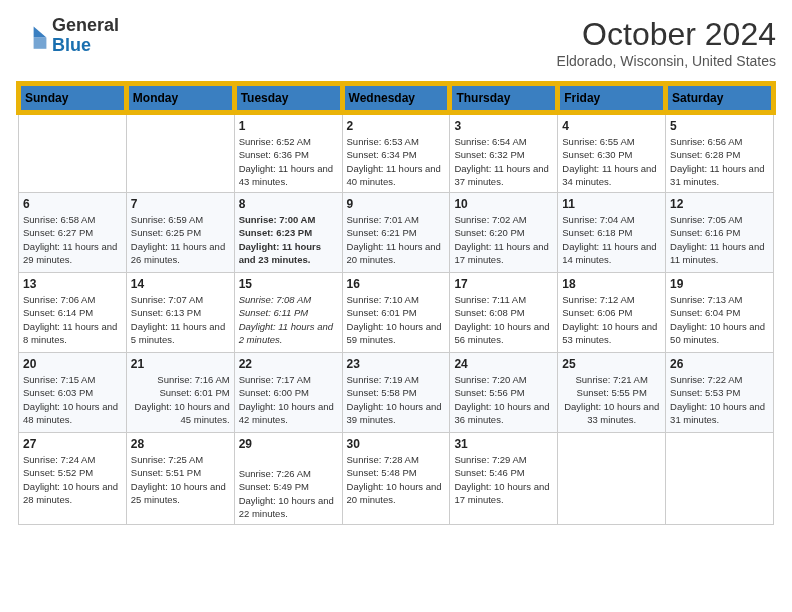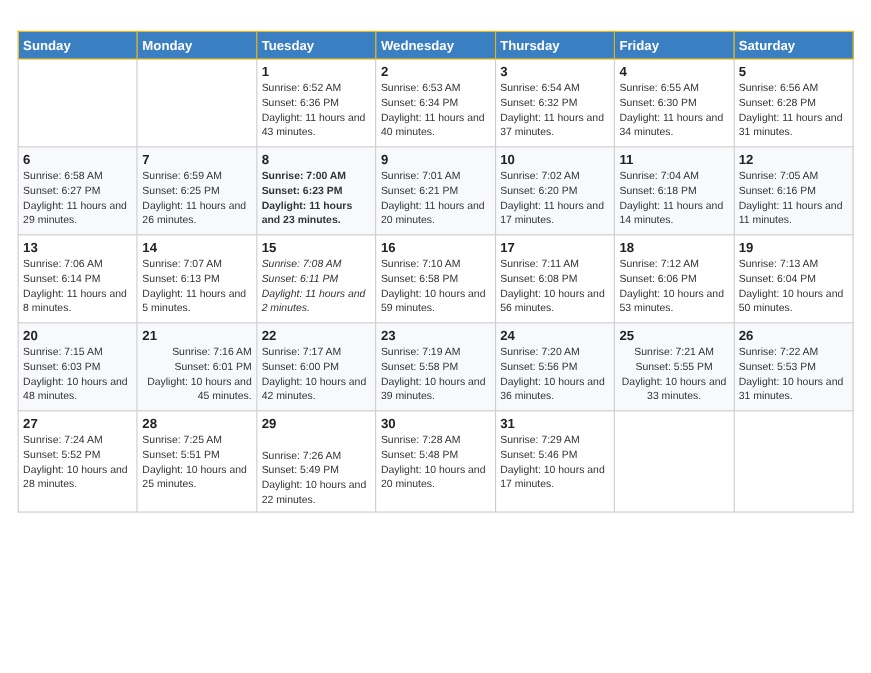--- a/index.html
+++ b/index.html
@@ -44,26 +44,26 @@
       font-size: 14px;
       color: #555;
     }
     .calendar {
       width: 100%;
       border-collapse: collapse;
       font-size: 10.5px;
     }
     .calendar th {
       background: #3a7fc1;
-      color: #ffffff;
+      color: #000000;
       padding: 5px 4px;
       text-align: left;
       font-size: 12px;
       font-weight: bold;
-      border: 1px solid #eab308;
+      border: 5px solid #eab308;
     }
     .calendar td {
       border: 1px solid #ccc;
       padding: 4px;
       vertical-align: top;
       height: 80px;
       width: 108px;
       background: #fff;
     }
     .calendar tr:nth-child(even) td {
@@ -79,20 +79,38 @@
       font-size: 9.5px;
       color: #333;
       line-height: 1.4;
     }
     .empty { background: #fff !important; }
   </style>
 </head>
 <body>
 
 <div class="header">
+  <div class="logo">
+    <svg class="logo-icon" viewBox="0 0 40 40">
+      <polygon points="22,8 38,22 22,22" fill="#3a7fc1"></polygon>
+      <polygon points="22,22 38,22 38,36 22,36" fill="#3a7fc1" opacity="0.7"></polygon>
+    </svg>
+    <div>
+      <div class="logo-text">
+        <span>General</span>
+      </div>
+      <div class="logo-text logo-blue">
+        <span>Blue</span>
+      </div>
+    </div>
+  </div>
+  <div class="title-block">
+    <div class="month-title">October 2024</div>
+    <div class="location">Eldorado, Wisconsin, United States</div>
+  </div>
 </div>
 
 <table class="calendar">
   <thead>
     <tr id="weekday-header">
         <th>Sunday</th>
         <th>Monday</th>
         <th>Tuesday</th>
         <th>Wednesday</th>
         <th>Thursday</th>
@@ -194,21 +212,21 @@
         </td>
         <td>
           <div class="day-number">15</div>
           <div class="day-info" style="white-space: pre-line; font-style: italic;">Sunrise: 7:08 AM
 Sunset: 6:11 PM
 Daylight: 11 hours and 2 minutes.</div>
         </td>
         <td>
           <div class="day-number">16</div>
           <div class="day-info" style="white-space: pre-line;">Sunrise: 7:10 AM
-Sunset: 6:58 PM
+Sunset: 6:01 PM
 Daylight: 10 hours and 59 minutes.</div>
         </td>
         <td>
           <div class="day-number">17</div>
           <div class="day-info" style="white-space: pre-line;">Sunrise: 7:11 AM
 Sunset: 6:08 PM
 Daylight: 10 hours and 56 minutes.</div>
         </td>
         <td>
           <div class="day-number">18</div>

